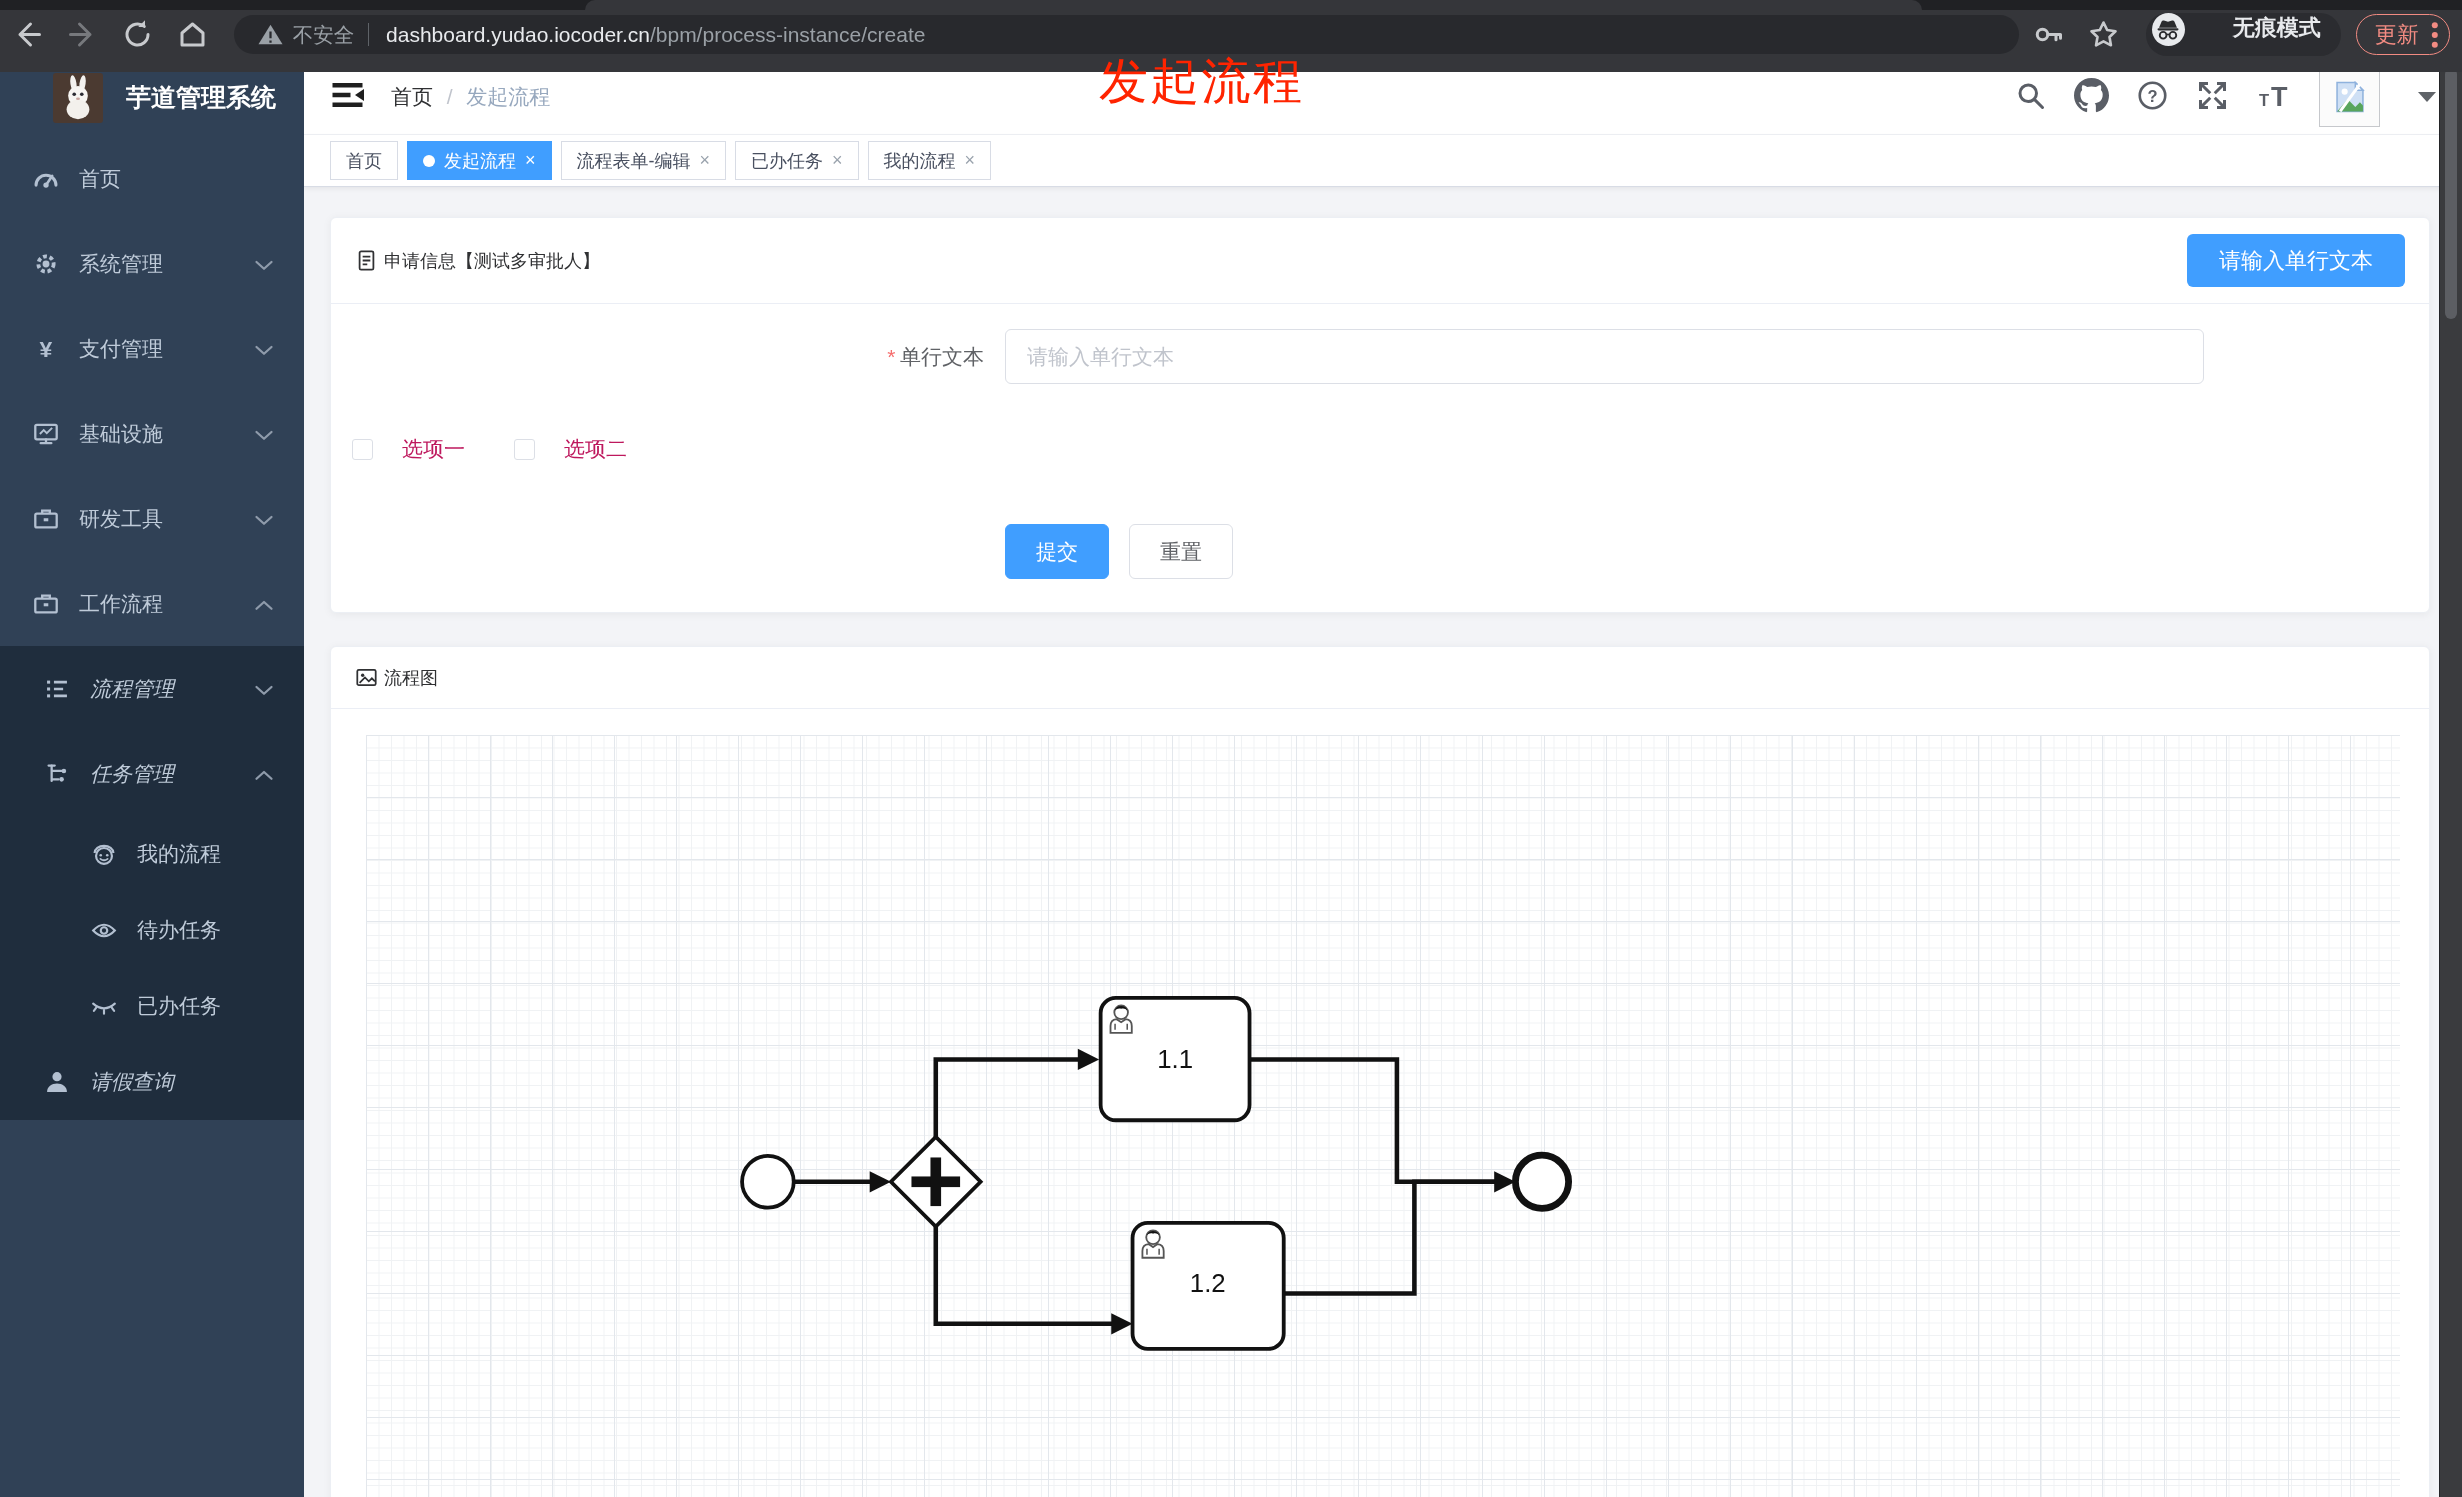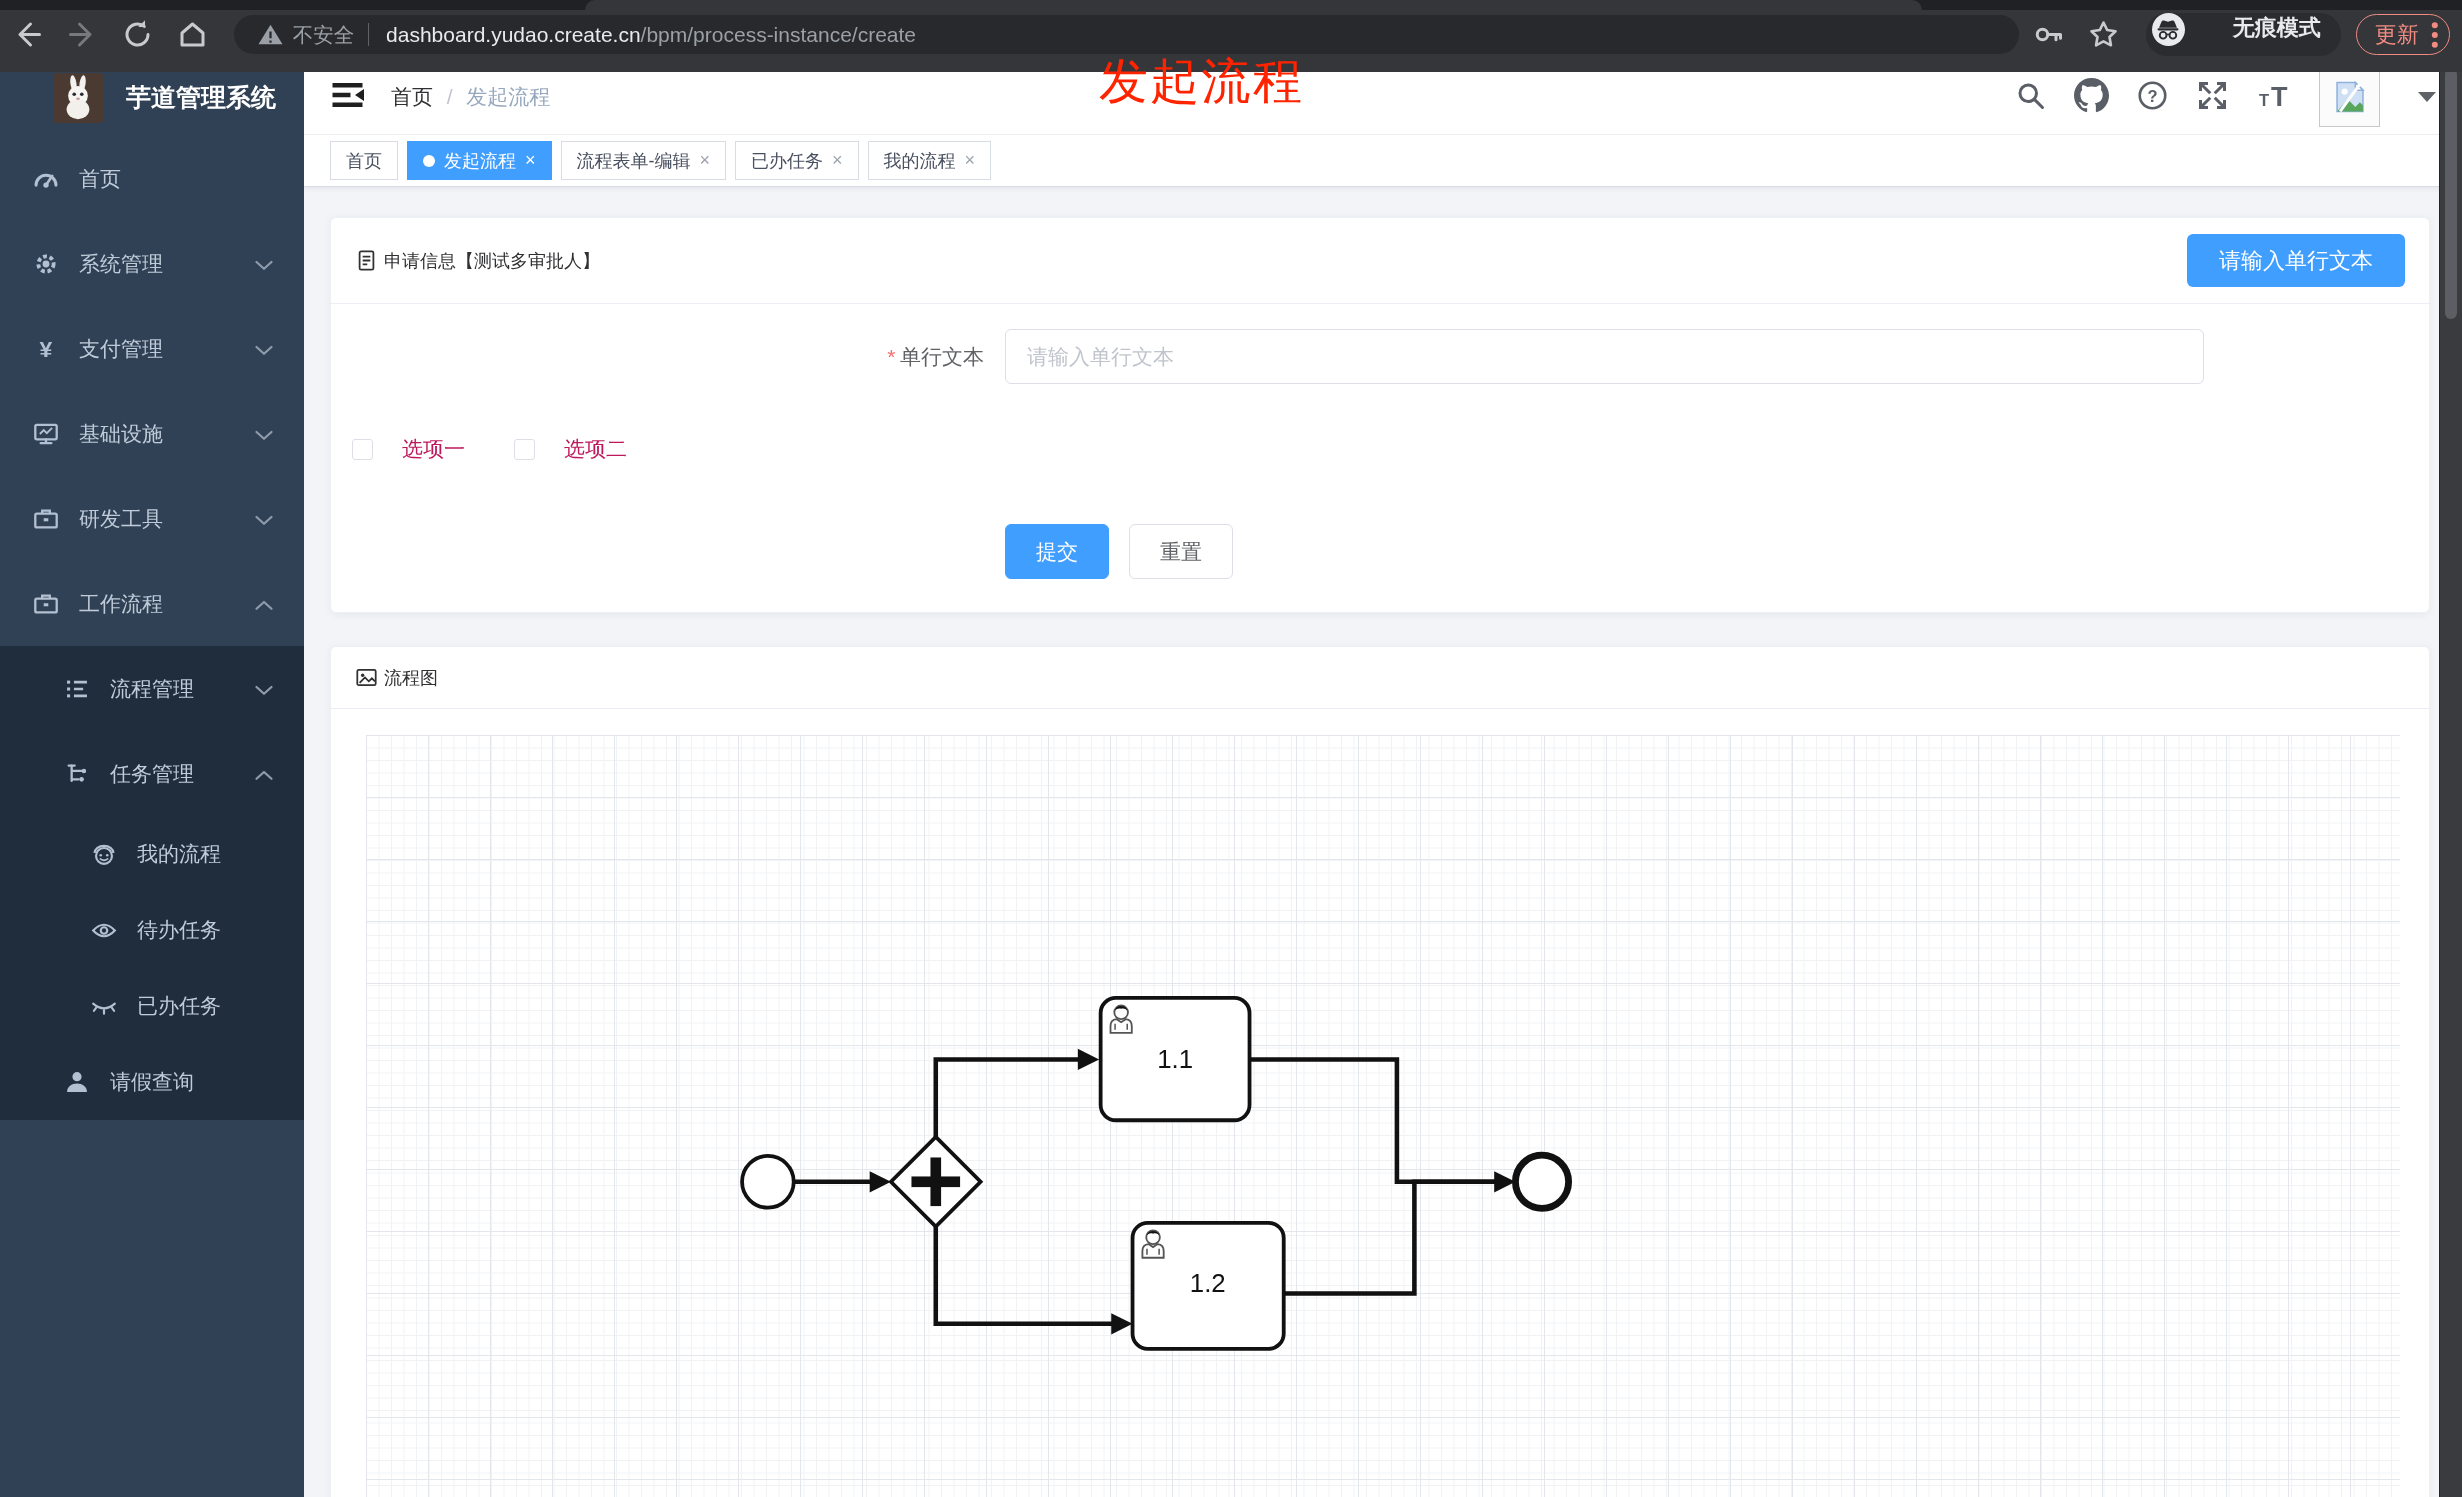--- a/index.html
+++ b/index.html
@@ -26,21 +26,21 @@
   
   .annotation { position:absolute; left:1099px; top:49px; z-index:60; color:#ff2400; font-size:49px; font-weight:500; letter-spacing:2.3px; }
 
   
   .sidebar { position:absolute; left:0; top:59px; width:304px; height:1439px; background:#304156; z-index:10; }
   .logo-row { height:77px; display:flex; align-items:center; padding-left:53px; }
   .logo-title { color:#fff; font-size:25px; font-weight:700; margin-left:23px; }
   .menu-item { display:flex; align-items:center; height:85px; color:#bfcbd9; font-size:21px; cursor:pointer; position:relative; }
   .menu-item .mi-icon { width:26px; display:flex; justify-content:center; margin-right:20px; }
   .lvl0 { padding-left:33px; }
-  .lvl1 { padding-left:64px; }
+  .lvl1 { padding-left:44px;font-style:italic; }
   .lvl2 { padding-left:91px; height:76px; }
   .submenu { background:#1f2d3d; }
   .submenu .menu-item.lvl1:last-child { height:76px; }
   .chev { position:absolute; right:30px; }
 
   
   .main { position:absolute; left:304px; top:59px; width:2159px; height:1439px; background:#f3f4f7; }
   .app-header { height:76px; background:#fff; display:flex; align-items:center; padding:0 27px; border-bottom:0.8px solid #eef0f4; }
   .breadcrumb { display:flex; align-items:center; margin-left:24px; font-size:21px; }
   .bc-first { color:#303133; }
@@ -125,21 +125,21 @@
         </svg>
     </div>
     <div class="urlpill">
       <svg width="27" height="27" viewBox="0 0 36 36">
           <path d="M18 5L34 31H2z" fill="#9aa0a6"></path>
           <rect x="16.5" y="14" width="3" height="9" fill="#28292d"></rect>
           <rect x="16.5" y="26" width="3" height="3" fill="#28292d"></rect>
         </svg>
       <span class="sec-label">不安全</span>
       <div class="url-sep"></div>
-      <span class="url-host">dashboard.yudao.create.cn</span>
+      <span class="url-host">dashboard.yudao.iocoder.cn</span>
         <span class="url-path">/bpm/process-instance/create</span>
     </div>
     <div class="chrome-right">
       <div class="nav-ic">
         <svg width="33" height="33" viewBox="0 0 44 44">
             <circle cx="14" cy="22" r="7" stroke="#c8cacd" stroke-width="4" fill="none"></circle>
             <path d="M21 22h17M32 22v7M38 22v5" stroke="#c8cacd" stroke-width="4" stroke-linecap="round"></path>
           </svg>
       </div>
       <div class="nav-ic">

